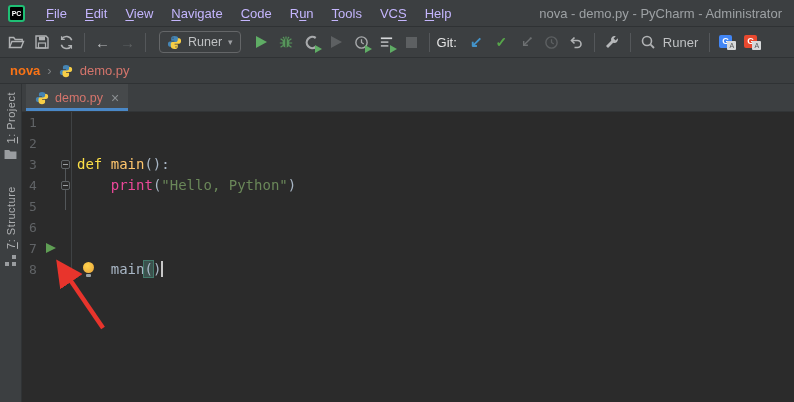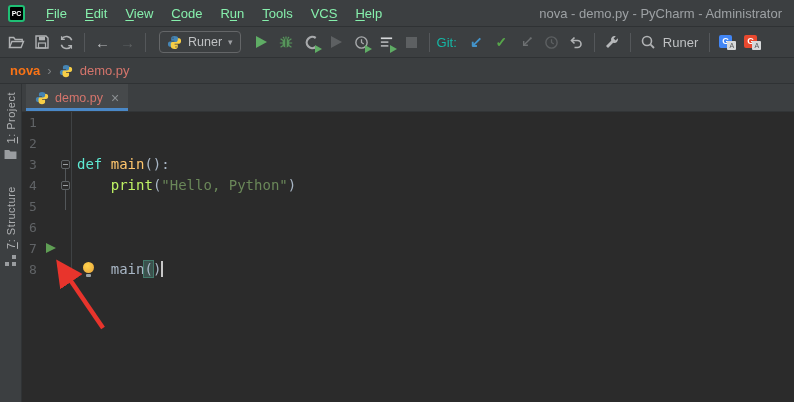--- a/index.html
+++ b/index.html
@@ -5,42 +5,42 @@
   html,body{margin:0;padding:0;background:#1e1e1e;}
   .window{position:relative;width:794px;height:402px;background:#2b2b2b;overflow:hidden;
           font-family:"Liberation Sans",sans-serif;-webkit-font-smoothing:antialiased;}
   
   .menubar{height:27px;background:#3c3f41;display:flex;align-items:center;
            padding:0 8px;box-sizing:border-box;border-bottom:1px solid #2f3234;}
   .pclogo{width:17px;height:17px;border-radius:3px;background:#000;border:2px solid #1fbf75;
           color:#fff;font-size:7px;font-weight:bold;display:flex;align-items:center;justify-content:center;
           margin-right:12px;box-sizing:border-box;letter-spacing:0;}
   .menu-items{display:flex;align-items:center;}
-  .menu-item{color:#86efac;font-size:13px;padding:3px 9px;border-radius:3px;cursor:default;white-space:nowrap;}
+  .menu-item{color:#c4b5fd;font-size:13px;padding:3px 9px;border-radius:3px;cursor:default;white-space:nowrap;}
   .menu-item .mn{text-decoration:underline;text-underline-offset:2px;}
   .win-title{margin-left:auto;color:#9da1a4;font-size:13px;padding-right:4px;white-space:nowrap;}
   
   .toolbar{height:31px;background:#3c3f41;display:flex;align-items:center;padding:0 4px;
            box-sizing:border-box;border-bottom:1px solid #2f3234;}
   .tbtn{width:25px;height:24px;display:flex;align-items:center;justify-content:center;flex:0 0 auto;}
   .tsep{width:1px;height:19px;background:#54575a;margin:0 5px;flex:0 0 auto;}
   .uico{font-size:15px;color:#b9bbbd;line-height:1;}
   .uico.disabled{color:#5d6062;}
   .runbox{height:22px;border:1px solid #646668;border-radius:4px;display:flex;align-items:center;
           gap:6px;padding:0 7px;margin:0 8px;box-sizing:border-box;}
   .runbox .runlbl{color:#bfc1c3;font-size:12.5px;}
   .runbox .dd{color:#9da0a3;font-size:9px;}
   .play-tri{width:0;height:0;border-left:11px solid #5fad65;border-top:6.5px solid transparent;
             border-bottom:6.5px solid transparent;}
   .play-tri.disabled{border-left-color:#5d6062;}
   .mini-play{position:absolute;right:-2px;bottom:-2px;width:0;height:0;
              border-left:7px solid #5fad65;border-top:4px solid transparent;border-bottom:4px solid transparent;}
   .icon-wrap{position:relative;width:17px;height:17px;display:flex;align-items:center;justify-content:center;}
   .stop-sq{width:11px;height:11px;background:#5d6062;}
-  .git-label{color:#14b8a6;font-size:13px;margin:0 7px 0 2px;}
+  .git-label{color:#e5e5e5;font-size:13px;margin:0 7px 0 2px;}
   .git-update{color:#4393c9;font-size:15px;font-weight:bold;}
   .git-commit{color:#57a64a;font-size:14px;font-weight:bold;}
   .search-label{color:#bfc1c3;font-size:13px;margin:0 6px 0 2px;}
   .gtrans{position:relative;width:17px;height:15px;margin:0 4px;}
   .gtrans .gsq{position:absolute;left:0;top:0;width:13px;height:13px;border-radius:2px;
                color:#fff;font-size:9px;font-weight:bold;display:flex;align-items:center;justify-content:center;}
   .gtrans .asq{position:absolute;right:0;bottom:0;width:9px;height:9px;background:#d7d9da;border-radius:1px;
                color:#55585a;font-size:7px;display:flex;align-items:center;justify-content:center;}
   
   .breadcrumbs{height:26px;background:#3b3e40;display:flex;align-items:center;gap:7px;
@@ -69,21 +69,21 @@
   .tab{margin-left:4px;display:flex;align-items:center;gap:6px;padding:0 9px;background:#46494b;
        box-shadow:inset 0 -3px 0 #4a88c7;cursor:default;}
   .tab-label{color:#d5756c;font-size:12.5px;}
   .tab-close{color:#8c9093;font-size:14px;line-height:1;margin-left:2px;}
   .editor{flex:1;position:relative;background:#2b2b2b;overflow:hidden;
           font-family:"DejaVu Sans Mono",monospace;font-size:14px;line-height:21px;}
   .code-line{display:flex;height:21px;position:relative;}
   .ln{flex:0 0 50px;width:50px;box-sizing:border-box;padding-left:7px;color:#606366;
       font-size:13px;border-right:1px solid #3f4244;}
   .code{white-space:pre;padding-left:5px;color:#a9b7c6;}
-  .kw{color:#5eead4;} .fn{color:#ffc66d;} .tx{color:#a9b7c6;} .st{color:#6a8759;} .bi{color:#bef264;margin-top:44px;}
+  .kw{color:#fde047;} .fn{color:#ffc66d;} .tx{color:#a9b7c6;} .st{color:#6a8759;} .bi{color:#ec4899;margin-top:44px;}
   .hp{background:#3b514d;outline:1px solid #437a6b;}
   .caret{display:inline-block;width:2px;height:16px;background:#c8c8c8;vertical-align:-3px;}
   .run-tri{position:absolute;left:24px;top:5px;width:0;height:0;
            border-left:10px solid #5f9e54;border-top:5.5px solid transparent;border-bottom:5.5px solid transparent;}
   .fold-box{position:absolute;left:39px;top:6px;width:9px;height:9px;box-sizing:border-box;
             border:1px solid #5e6366;border-radius:2px;background:#2b2b2b;z-index:2;}
   .fold-box::after{content:"";position:absolute;left:1px;right:1px;top:3px;height:1px;background:#9da0a3;}
   .fold-line{position:absolute;left:43px;top:56px;width:1px;height:42px;background:#53575a;z-index:1;}
   .bulb{position:absolute;left:61px;top:3px;width:11px;height:15px;}
   .bulb .glass{width:11px;height:11px;border-radius:50%;background:radial-gradient(circle at 40% 35%,#ffd34d,#e9a33b);}
@@ -95,20 +95,21 @@
 <body>
 
 <div class="window">
 
   <div class="menubar">
     <div class="pclogo">PC</div>
     <div class="menu-items" id="menu-items">
         <div class="menu-item"><span class="mn">F</span>ile</div>
         <div class="menu-item"><span class="mn">E</span>dit</div>
         <div class="menu-item"><span class="mn">V</span>iew</div>
+        <div class="menu-item"><span class="mn">N</span>avigate</div>
         <div class="menu-item"><span class="mn">C</span>ode</div>
         <div class="menu-item">R<span class="mn">u</span>n</div>
         <div class="menu-item"><span class="mn">T</span>ools</div>
         <div class="menu-item">VC<span class="mn">S</span></div>
         <div class="menu-item"><span class="mn">H</span>elp</div>
       </div>
     <div class="win-title">nova - demo.py - PyCharm - Administrator</div>
   </div>
 
   <div class="toolbar">

